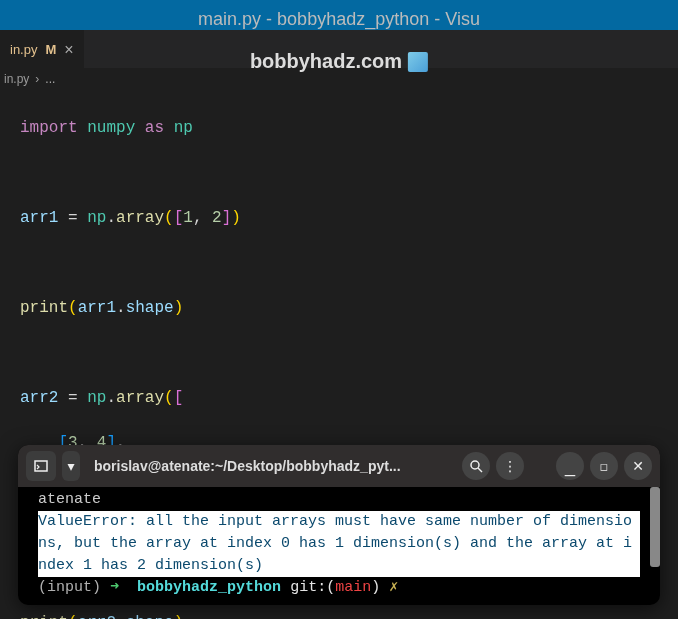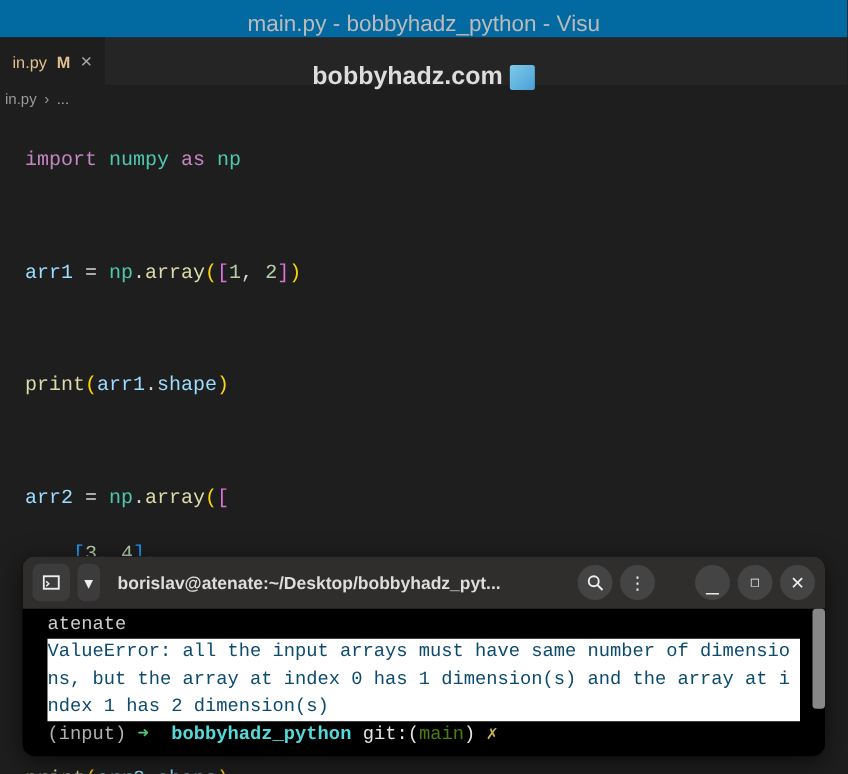--- a/index.html
+++ b/index.html
@@ -144,21 +144,21 @@
       white-space: pre-wrap;
       word-break: break-all;
     }
     .prompt {
       white-space: pre;
     }
     .p-venv { color: #b0b0b0; }
     .p-arrow { color: #4ec96f; }
     .p-path { color: #54dada; font-weight: bold; }
     .p-git { color: #e5e5e5; }
-    .p-branch { color: #4d7c0f; }
+    .p-branch { color: #ef4444; }
     .p-x { color: #c9b254; }
     .term-scroll {
       position: absolute;
       right: 0; top: 0;
       width: 10px; height: 80px;
       background: #888;
       border-radius: 3px;
     }
   </style>
 </head>

